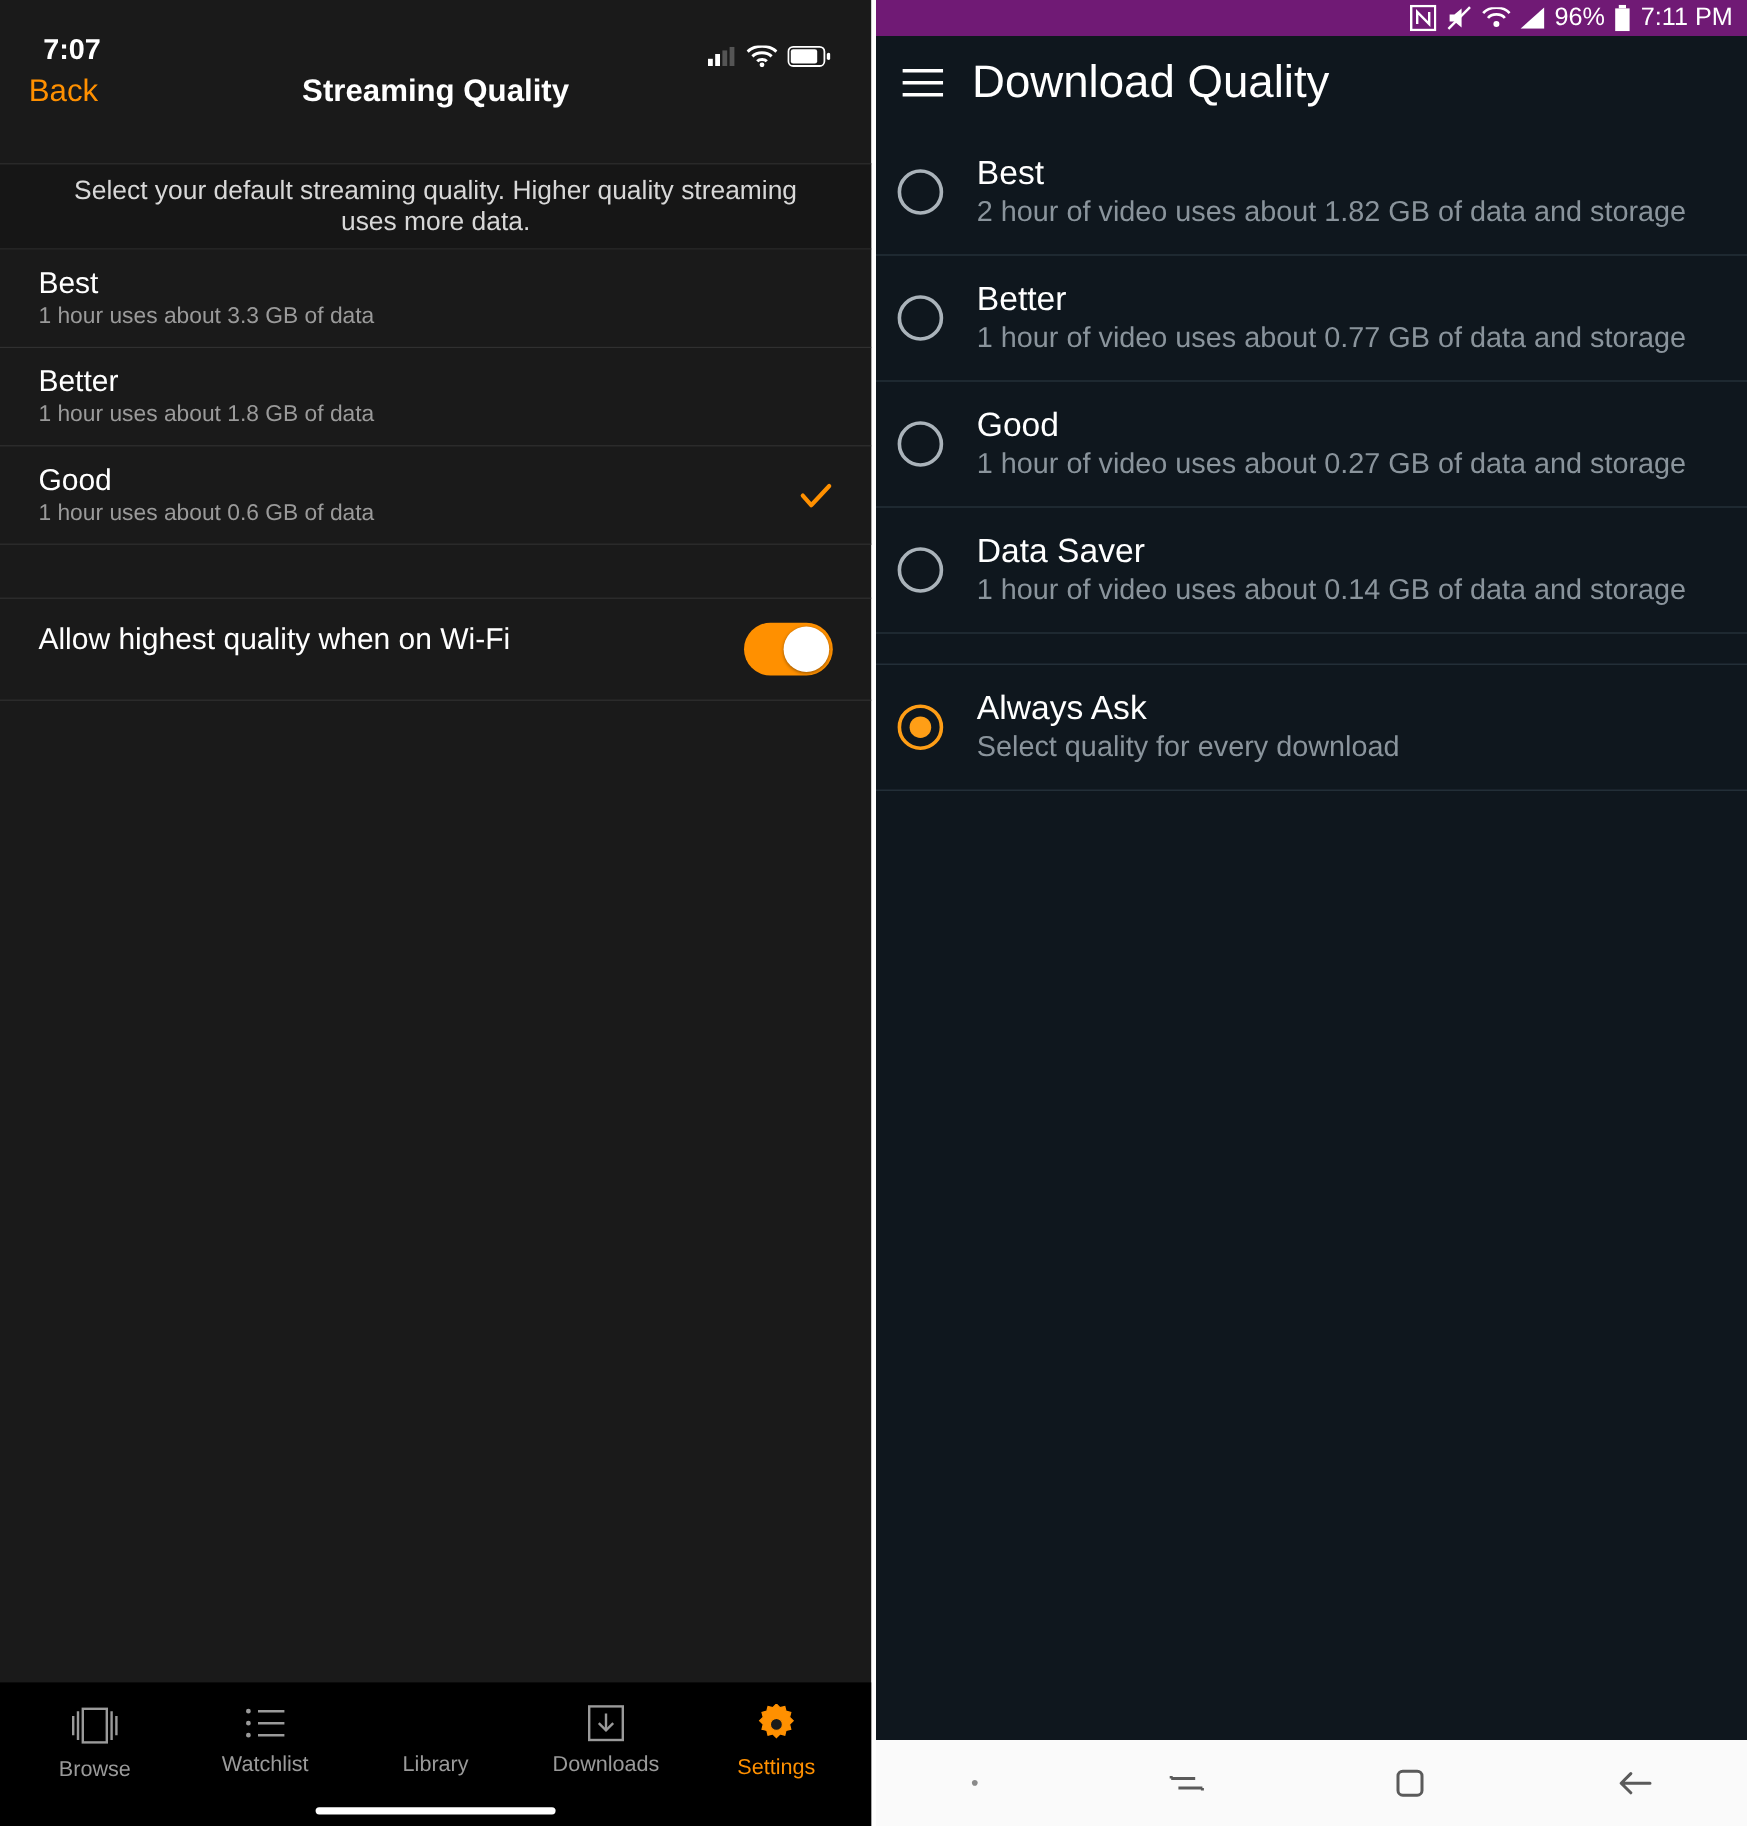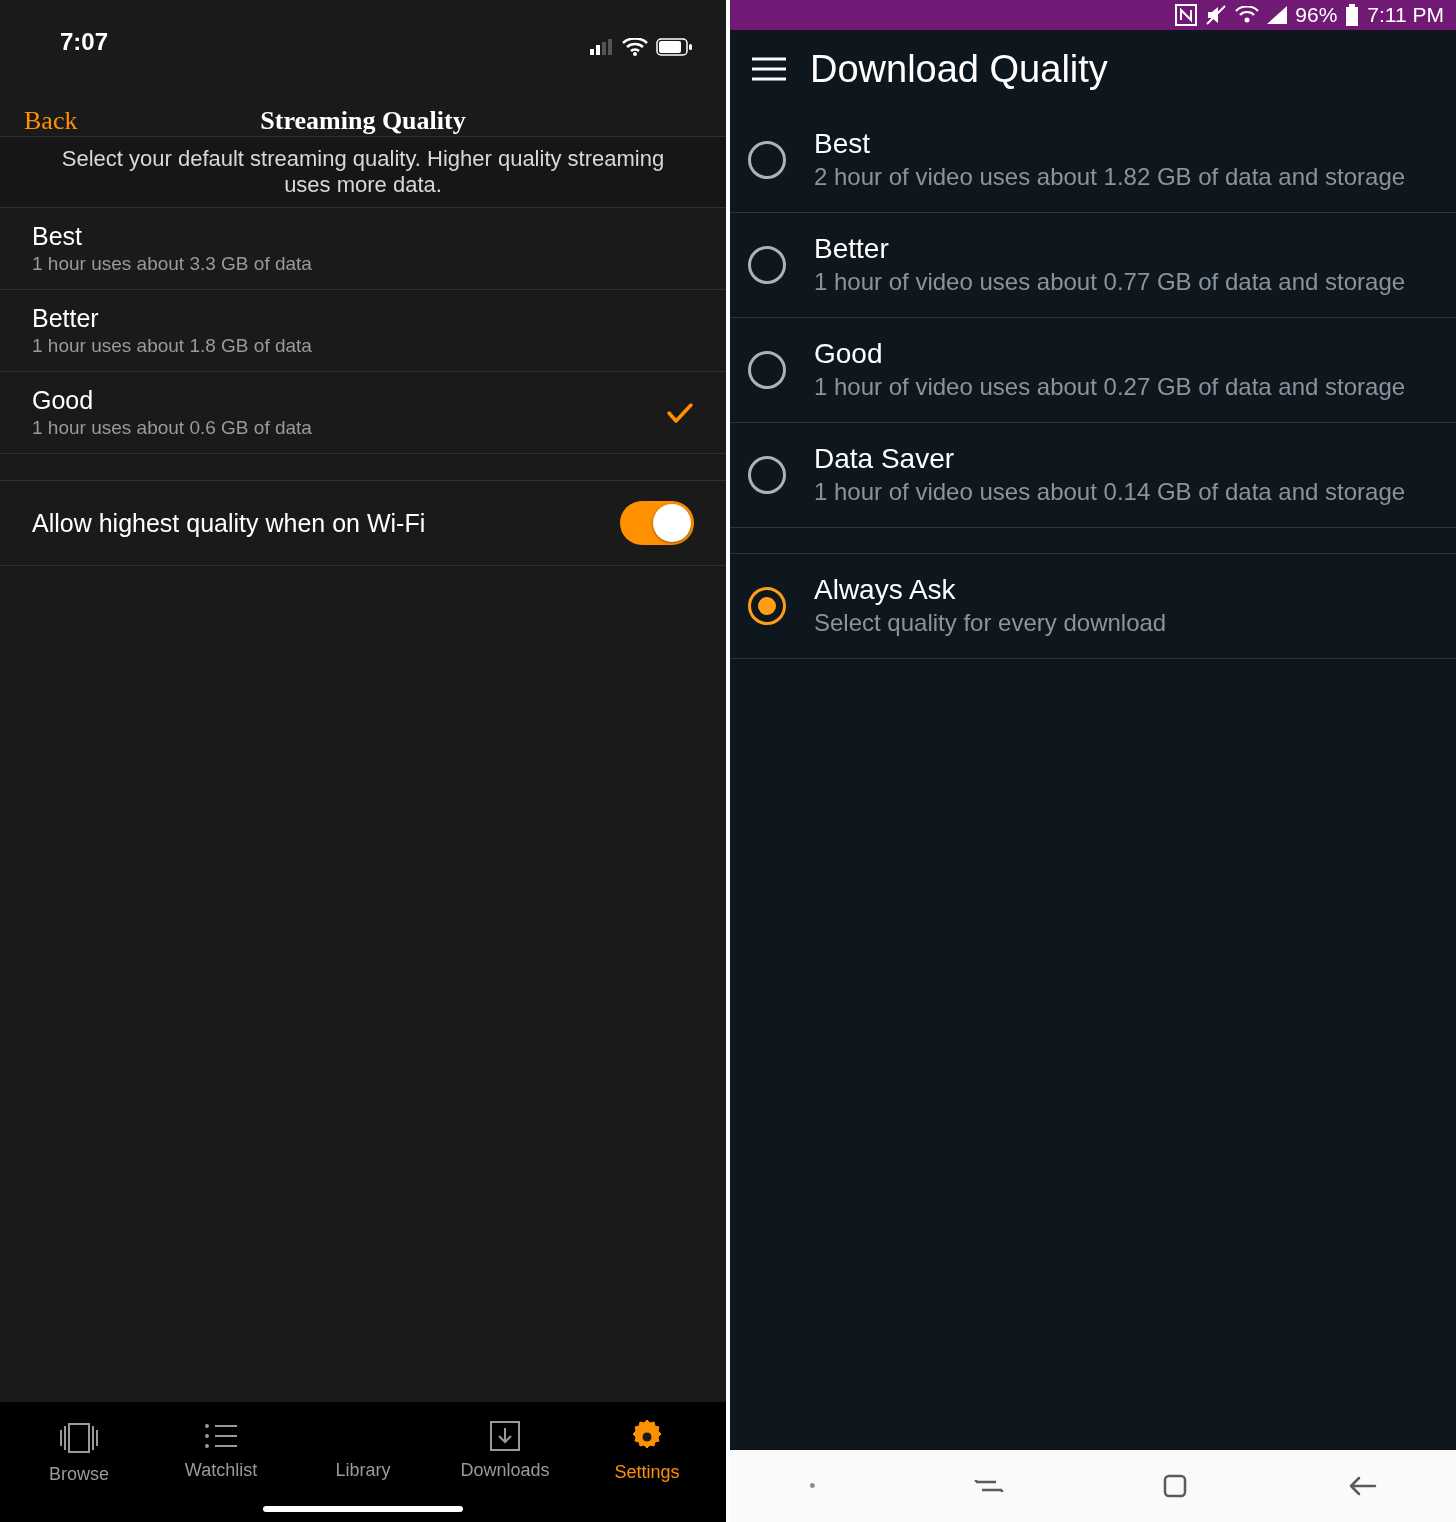--- a/index.html
+++ b/index.html
@@ -26,34 +26,32 @@
     color: #fff;
   }
   .ios .statusbar {
     height: 60px;
     display: flex;
     align-items: flex-end;
     justify-content: space-between;
     padding: 0 34px 4px 36px;
     font-size: 24px;
     font-weight: 600;
-    margin-left: 24px;
   }
   .ios .status-icons {
     display: flex;
     align-items: center;
     gap: 8px;
   }
   .ios .navbar {
     display: flex;
-    align-items: flex-end;
+    align-items: flex-start;
     height: 76px;
     padding: 0 24px;
     position: relative;
-    font-family: Liberation Serif, serif;
   }
   .ios .back-btn {
     color: #ff9000;
     font-size: 26px;
     font-weight: 400;
   }
   .ios .nav-title {
     position: absolute;
     left: 0; right: 0;
     text-align: center;
@@ -87,27 +85,26 @@
   .ios .row .text .sub {
     font-size: 19px;
     color: #9a9a9a;
     margin-top: 2px;
   }
   .ios .check {
     color: #ff9000;
     font-size: 28px;
   }
   .ios .toggle-row {
-    margin-top: 26px;
+    margin-top: 44px;
     padding: 20px 32px;
     border-top: 1px solid #303030;
     border-bottom: 1px solid #303030;
     display:flex;
     justify-content: space-between;
-    align-items: center;
     font-size: 25px;
   }
   .switch {
     width: 74px;
     height: 44px;
     background: #ff9000;
     border-radius: 22px;
     position: relative;
   }
   .switch .knob {

